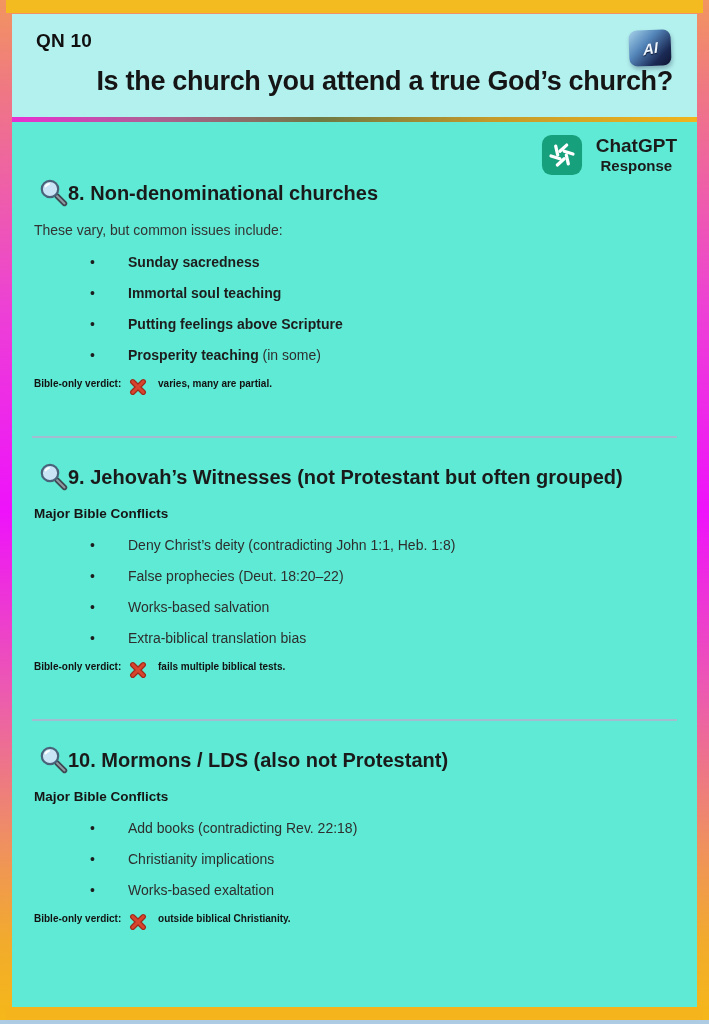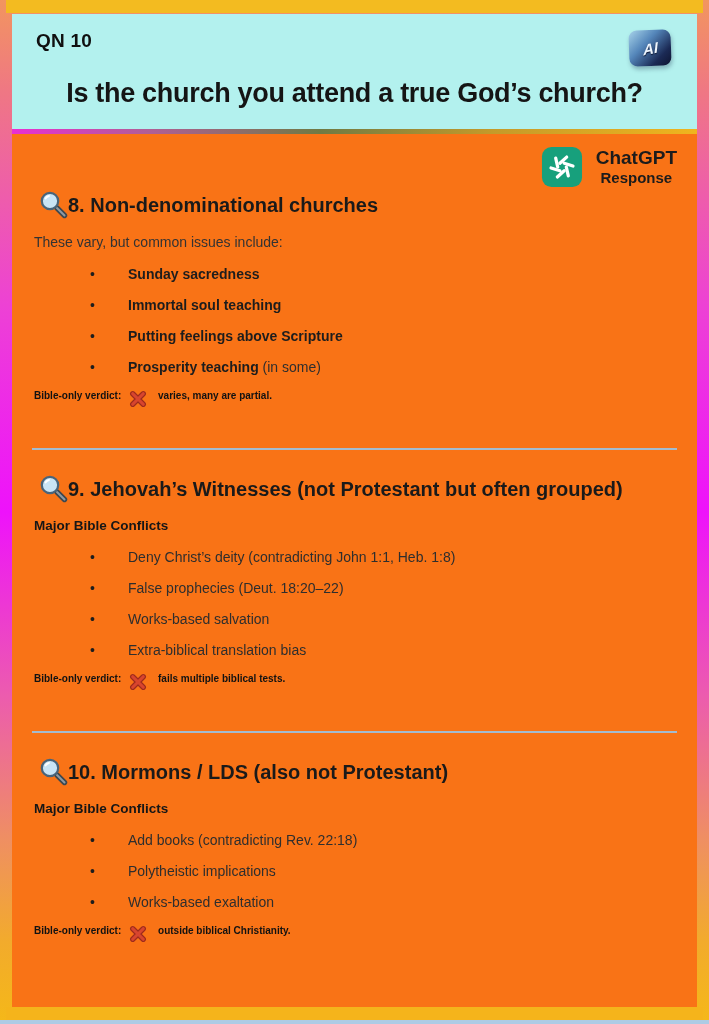--- a/index.html
+++ b/index.html
@@ -6,34 +6,34 @@
   body{
     width:709px;height:1024px;position:relative;overflow:hidden;
     font-family:"Liberation Sans",sans-serif;background:#fff;
   }
   
   .frame{position:absolute;inset:0;
     background:linear-gradient(180deg,#f2955f 0%,#ef7784 9%,#ed41d5 30%,#ee12fb 50%,#ec5cae 68%,#ef8f62 82%,#f2ab2c 92%,#f5b818 100%);}
   .edge-top{position:absolute;top:0;left:6px;right:6px;height:13px;background:#f3bb20}
   .edge-bottom{position:absolute;bottom:4px;left:6px;right:6px;height:13px;background:#f5b41b}
   .edge-blue{position:absolute;bottom:0;left:0;right:0;height:4px;background:#aecbe4}
-  .sheet{position:absolute;top:14px;left:12px;right:12px;bottom:17px;background:#f97316;overflow:hidden}
+  .sheet{position:absolute;top:14px;left:12px;right:12px;bottom:17px;background:#5eead4;overflow:hidden}
 
   
   .header{background:#b3f1ee;padding:16px 24px 20px}
   .header-strip{height:5px;background:linear-gradient(90deg,#e92fd2 0%,#b05f96 20%,#6f7a44 45%,#c49a2a 70%,#f0b51e 100%)}
   .qn-row{display:flex;justify-content:space-between;align-items:flex-start}
   .qn{font-weight:bold;font-size:19px;color:#101010;letter-spacing:.2px}
   .ai-chip{width:42px;height:36px;border-radius:8px;margin-right:2px;
     background:linear-gradient(135deg,#a8d4ea 0%,#5486ba 38%,#1b2a55 75%,#0e1430 100%);
     display:flex;align-items:center;justify-content:center;
     box-shadow:1px 3px 4px rgba(40,60,90,.35);transform:rotate(-2deg)}
   .ai-chip span{color:#eef6ff;font-weight:bold;font-style:italic;font-size:15px;
     transform:rotate(-10deg) skewX(-8deg);text-shadow:0 1px 1px #0a1430}
-  .title{text-align:center;font-weight:bold;font-size:27px;color:#151515;margin-top:12px;letter-spacing:-.3px}
+  .title{text-align:right;font-weight:bold;font-size:27px;color:#151515;letter-spacing:-.3px}
   .subtitle{text-align:center;font-size:14px;color:#1e1e1e;margin-top:18px}
 
   
   .content{padding:10px 20px 0}
   .badge{display:flex;justify-content:flex-end;margin-top:2px}
   .badge-inner{display:flex;align-items:center;gap:13px}
   .badge-text{font-weight:bold;color:#1c1c1c;line-height:1.18}
   .badge-line1{font-size:19px}
   .badge-line2{font-size:15px;text-align:center}
 
@@ -183,21 +183,21 @@
       <span class="heading-text">10. Mormons / LDS (also not Protestant)</span>
     </div>
     <p class="intro bold">Major Bible Conflicts</p>
     <ul class="bullets">
             <li>
               <span class="dot">•</span>
               <span class="bullet-text">Add books (contradicting Rev. 22:18)</span>
             </li>
             <li>
               <span class="dot">•</span>
-              <span class="bullet-text">Polytheistic implications</span>
+              <span class="bullet-text">Christianity implications</span>
             </li>
             <li>
               <span class="dot">•</span>
               <span class="bullet-text">Works-based exaltation</span>
             </li>
           </ul>
     <div class="verdict">
       <span class="v-label">Bible-only verdict:</span>
       <svg class="x-icon" width="18" height="18" viewBox="0 0 24 24">
         <path d="M5 5 L19 19 M19 5 L5 19" stroke="#9e2b1c" stroke-width="7.2" stroke-linecap="round"></path>

